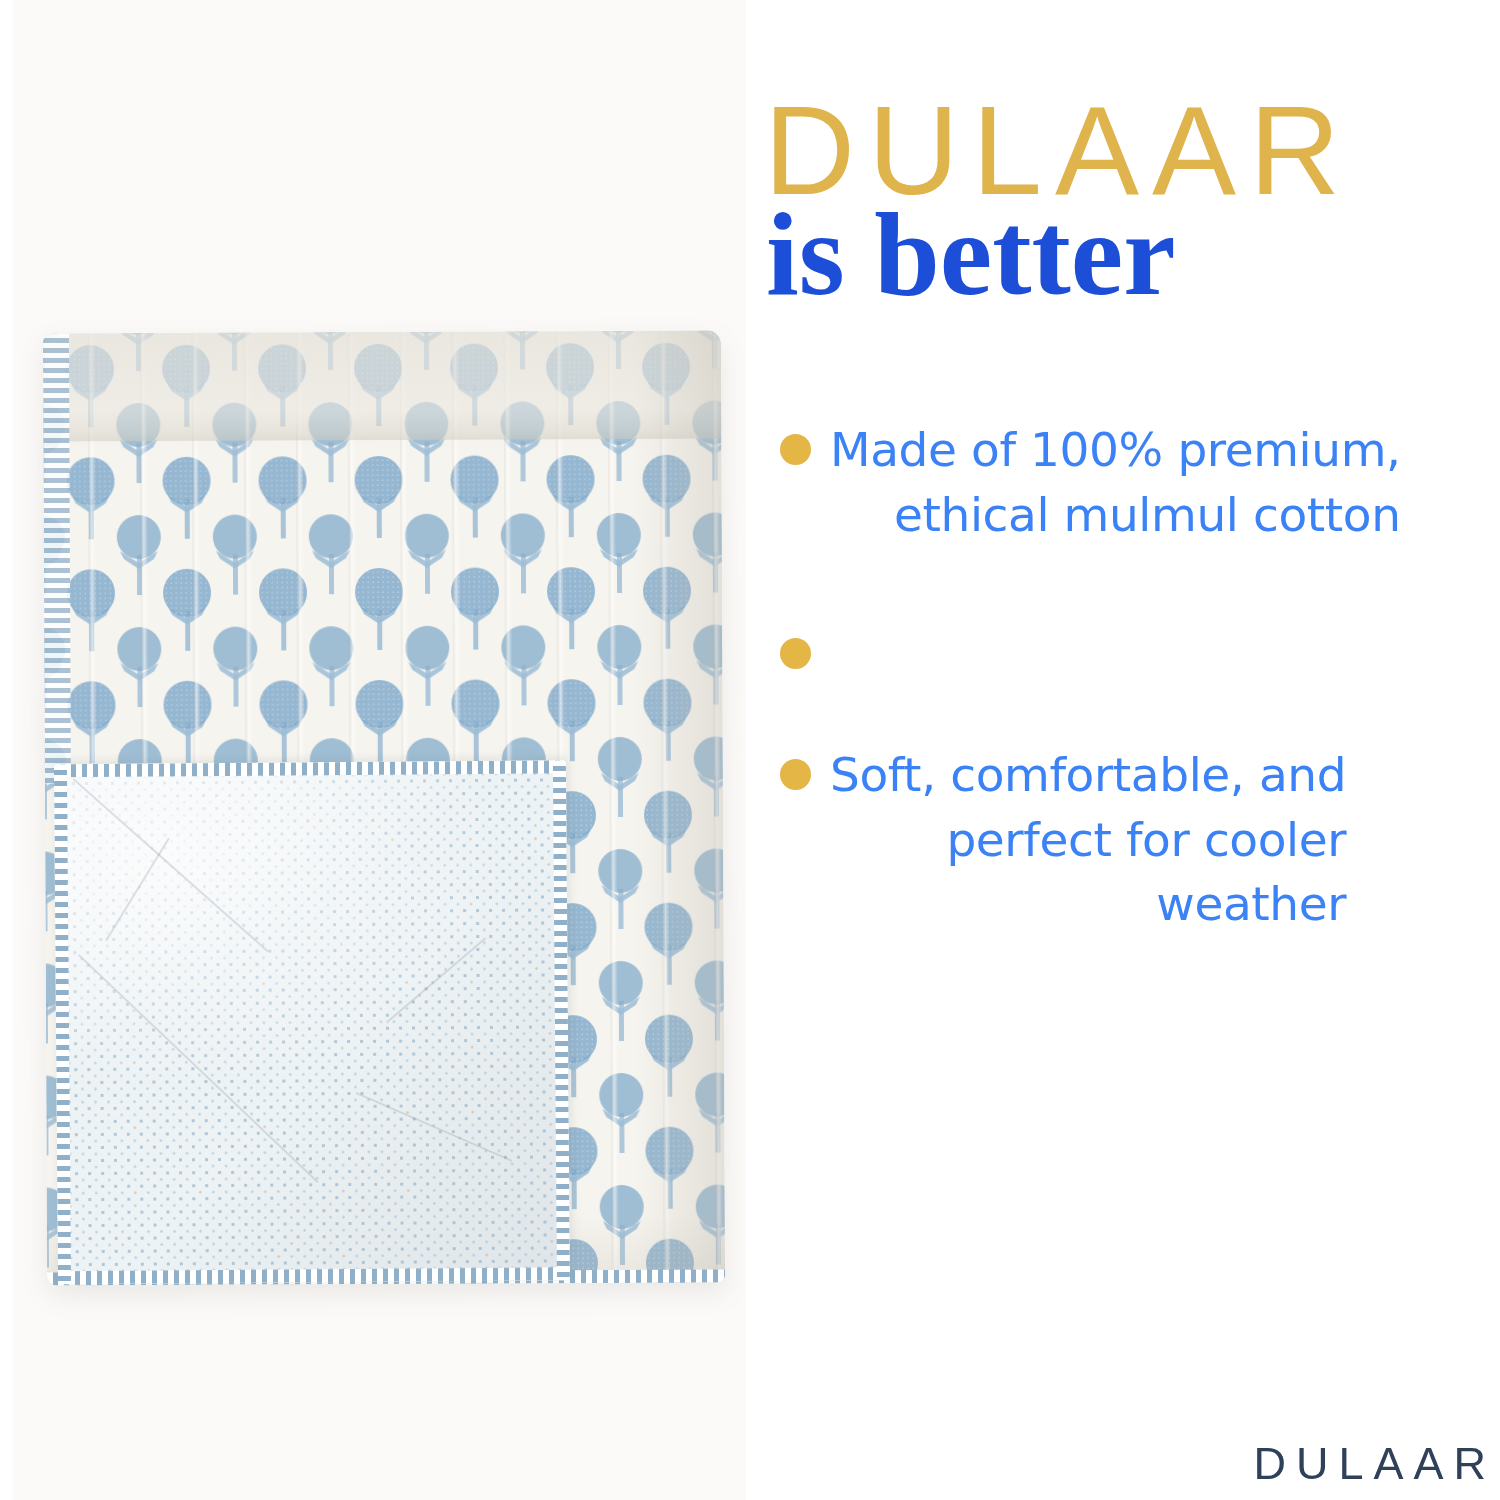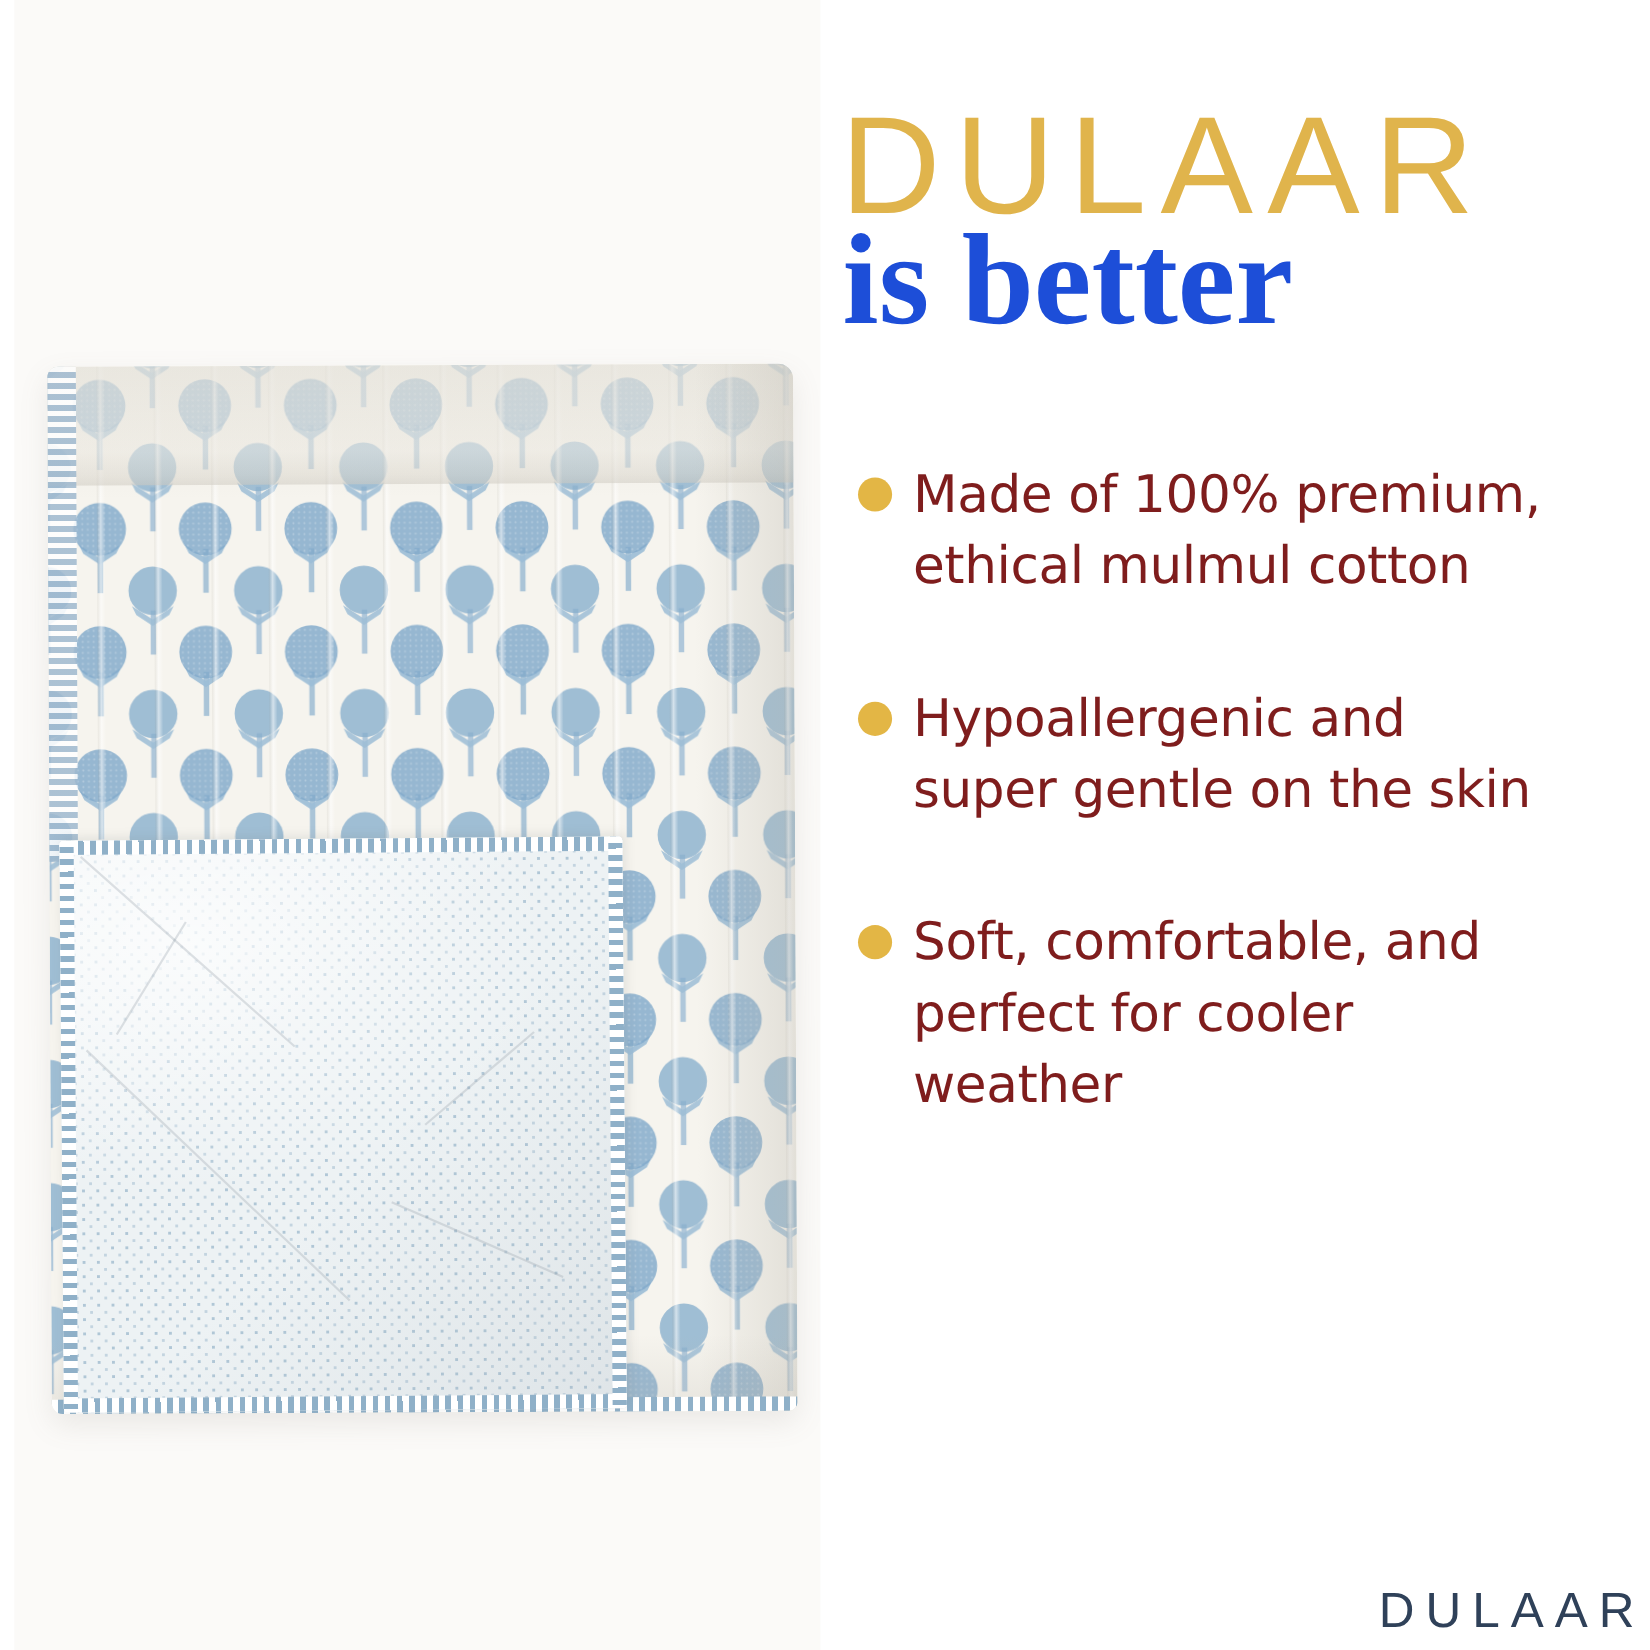--- a/index.html
+++ b/index.html
@@ -12,20 +12,21 @@
     background: #ffffff;
     font-family: "Liberation Sans", sans-serif;
     overflow: hidden;
   }
   .page {
     position: relative;
     width: 1500px;
     height: 1500px;
     background: #ffffff;
     overflow: hidden;
+    text-align: right;
   }
 
   
   .photo-panel {
     position: absolute;
     left: 0;
     top: 0;
     width: 746px;
     height: 1500px;
     background: #fbfaf8;
@@ -199,21 +200,21 @@
     border-radius: 50%;
     background: #e3b645;
     margin-top: 16px;
     margin-right: 19px;
   }
   .bullet-text {
     font-family: "DejaVu Sans", sans-serif;
     font-size: 47px;
     font-weight: 400;
     line-height: 1.38;
-    color: #7f1d1d;
+    color: #3b82f6;
     letter-spacing: -0.4px;
     white-space: pre-line;
   }
 
   .footer-logo {
     position:absolute;
     right: 4px;
     bottom: 10px;
     font-family: "Liberation Sans", sans-serif;
     font-size: 45px;
@@ -294,22 +295,20 @@
 
       <div class="bullet">
         <span class="bullet-dot"></span>
         <span class="bullet-text">Made of 100% premium,
 ethical mulmul cotton</span>
       </div>
 
 
       <div class="bullet">
         <span class="bullet-dot"></span>
-        <span class="bullet-text">Hypoallergenic and
-super gentle on the skin</span>
       </div>
 
       <div class="bullet">
         <span class="bullet-dot"></span>
         <span class="bullet-text">Soft, comfortable, and
 perfect for cooler
 weather</span>
       </div>
 
     </div>

